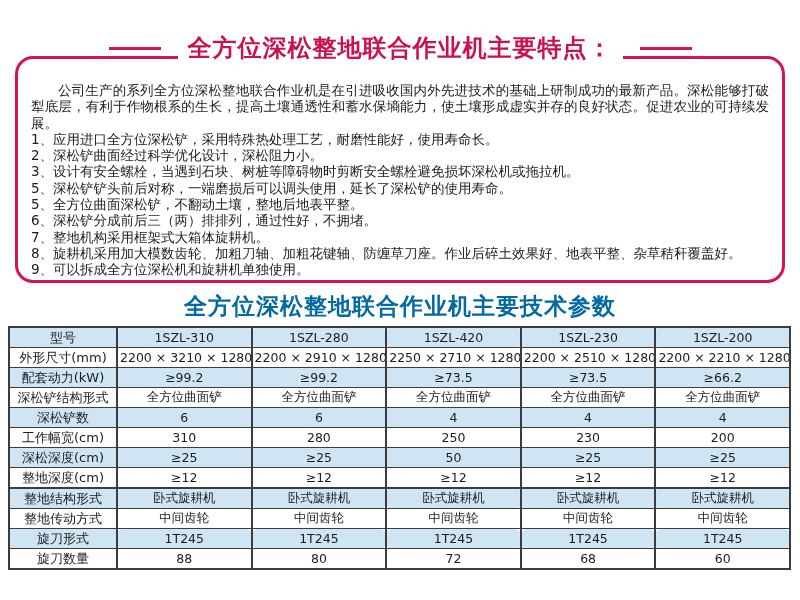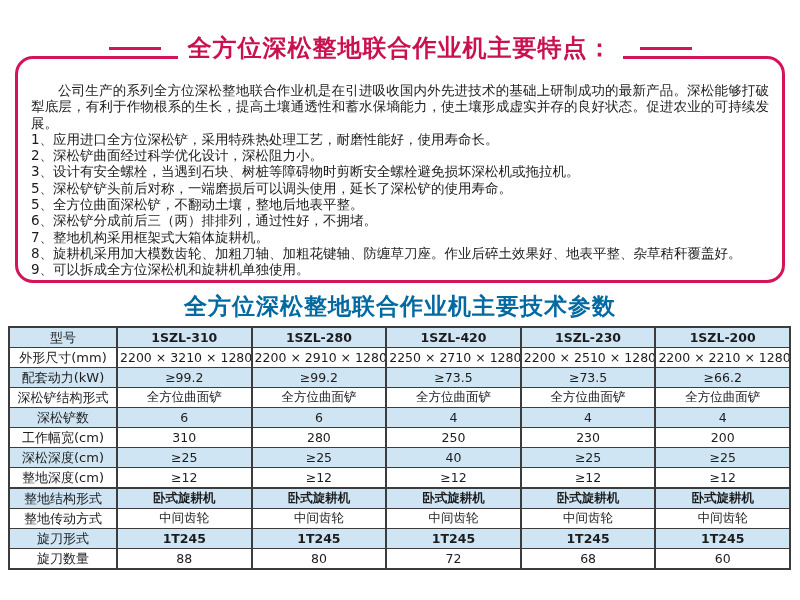--- a/index.html
+++ b/index.html
@@ -93,21 +93,21 @@
     padding: 0 2px;
     text-align: center;
     vertical-align: middle;
     background: #ffffff;
     overflow: hidden;
     white-space: nowrap;
   }
   table.specs td.label-cell { font-weight: 400; font-size: 13px; }
   table.specs td.value-cell { font-size: 12.5px; }
   table.specs tr.row-blue td { background: #cfe5f4; }
-  table.specs tr.bold-vals td.value-cell { font-weight: 700; }
+  table.specs tr.bold-vals td.value-cell { font-weight: 400; border-radius: 6px; }
   table.specs tr.section-break td { border-top-width: 2px; }
 </style>
 </head>
 <body>
 
 <div class="page">
 
   <div class="features-title-wrap">
     <span class="title-rule"></span>
     <span class="features-title">全方位深松整地联合作业机主要特点：</span>
@@ -186,21 +186,21 @@
         <td class="value-cell">310</td>
         <td class="value-cell">280</td>
         <td class="value-cell">250</td>
         <td class="value-cell">230</td>
         <td class="value-cell">200</td>
       </tr>
       <tr class="row-blue">
         <td class="label-cell">深松深度(cm)</td>
         <td class="value-cell">≥25</td>
         <td class="value-cell">≥25</td>
-        <td class="value-cell">40</td>
+        <td class="value-cell">50</td>
         <td class="value-cell">≥25</td>
         <td class="value-cell">≥25</td>
       </tr>
       <tr>
         <td class="label-cell">整地深度(cm)</td>
         <td class="value-cell">≥12</td>
         <td class="value-cell">≥12</td>
         <td class="value-cell">≥12</td>
         <td class="value-cell">≥12</td>
         <td class="value-cell">≥12</td>

